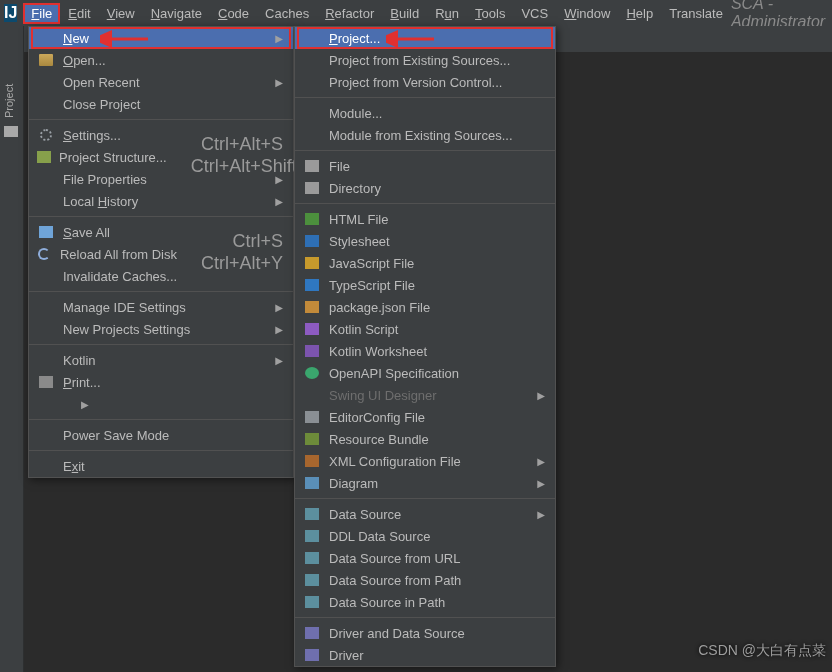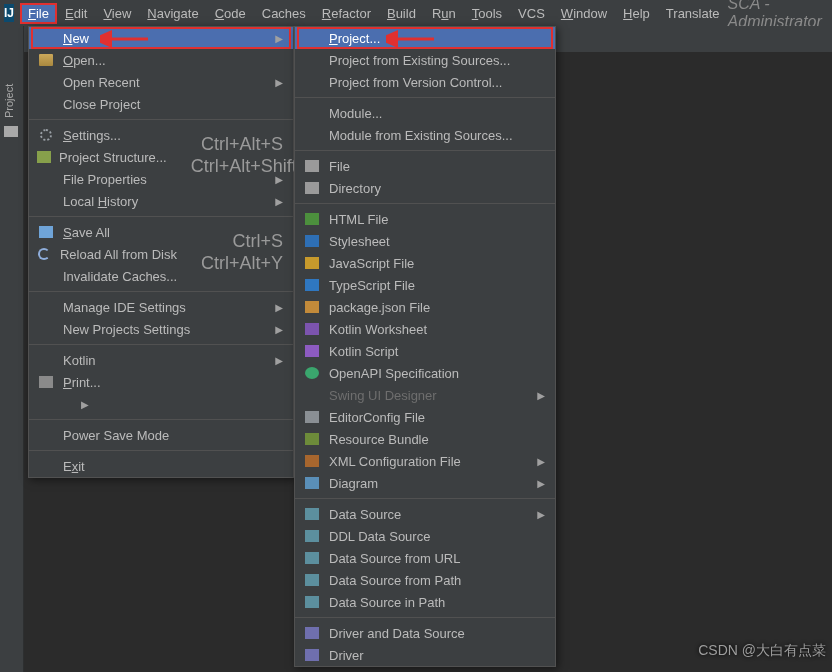--- a/index.html
+++ b/index.html
@@ -1,20 +1,20 @@
 <!DOCTYPE html>
 <html><head>
 <meta charset="utf-8">
 <style>
   * { margin: 0; padding: 0; box-sizing: border-box; font-family: "Segoe UI", Arial, sans-serif; }
   body { width: 832px; height: 672px; background: #2b2b2b; overflow: hidden; position: relative; }
 
   
   .menubar { height: 26px; background: #3c3f41; display: flex; align-items: center; padding: 0 4px; color: #bbbbbb; font-size: 13px; }
-  .app-icon { width: 18px; height: 18px; background: #0c4a6e; display: inline-flex; align-items: center; justify-content: center; color: #fff; font-size: 12px; font-weight: bold; margin-right: 6px; }
+  .app-icon { width: 18px; height: 18px; background: #0c4a6e; display: inline-flex; align-items: center; justify-content: center; color: #fff; font-size: 16px; font-weight: bold; margin-right: 6px; }
   .menu-item { padding: 3px 8px; cursor: default; }
   .menu-item.open { background: #4b6eaf; color: #fff; border: 2px solid #e03030; padding: 1px 6px; }
   .mnem { text-decoration: underline; }
   .menubar .spacer { flex: 1; }
   .menubar .title { color: #8a8a8a; padding-right: 14px; font-size: 16px; font-style: italic; }
 
   
   .toolstripe { position: absolute; left: 0; top: 26px; width: 24px; height: calc(100% - 26px); background: #3c3f41; border-right: 1px solid #2d2f30; }
   .toolstripe .proj-btn { position: absolute; top: 20px; left: 0; width: 24px; height: 80px; }
   .toolstripe .proj-label { position: absolute; left: 3px; top: 72px; transform: rotate(-90deg); transform-origin: left top; color: #a9a9a9; font-size: 11px; }
@@ -271,29 +271,29 @@
       <span class="label">TypeScript File</span>
     </div>
     <div class="row">
       <span class="icon">
         <span class="sq json"></span>
       </span>
       <span class="label">package.json File</span>
     </div>
     <div class="row">
       <span class="icon">
+        <span class="sq kt"></span>
+      </span>
+      <span class="label">Kotlin Script</span>
+    </div>
+    <div class="row">
+      <span class="icon">
         <span class="sq ktws"></span>
       </span>
       <span class="label">Kotlin Worksheet</span>
-    </div>
-    <div class="row">
-      <span class="icon">
-        <span class="sq kt"></span>
-      </span>
-      <span class="label">Kotlin Script</span>
     </div>
     <div class="row">
       <span class="icon">
         <span class="sq api"></span>
       </span>
       <span class="label">OpenAPI Specification</span>
     </div>
     <div class="row disabled">
       <span class="icon"></span>
       <span class="label">Swing UI Designer</span>

